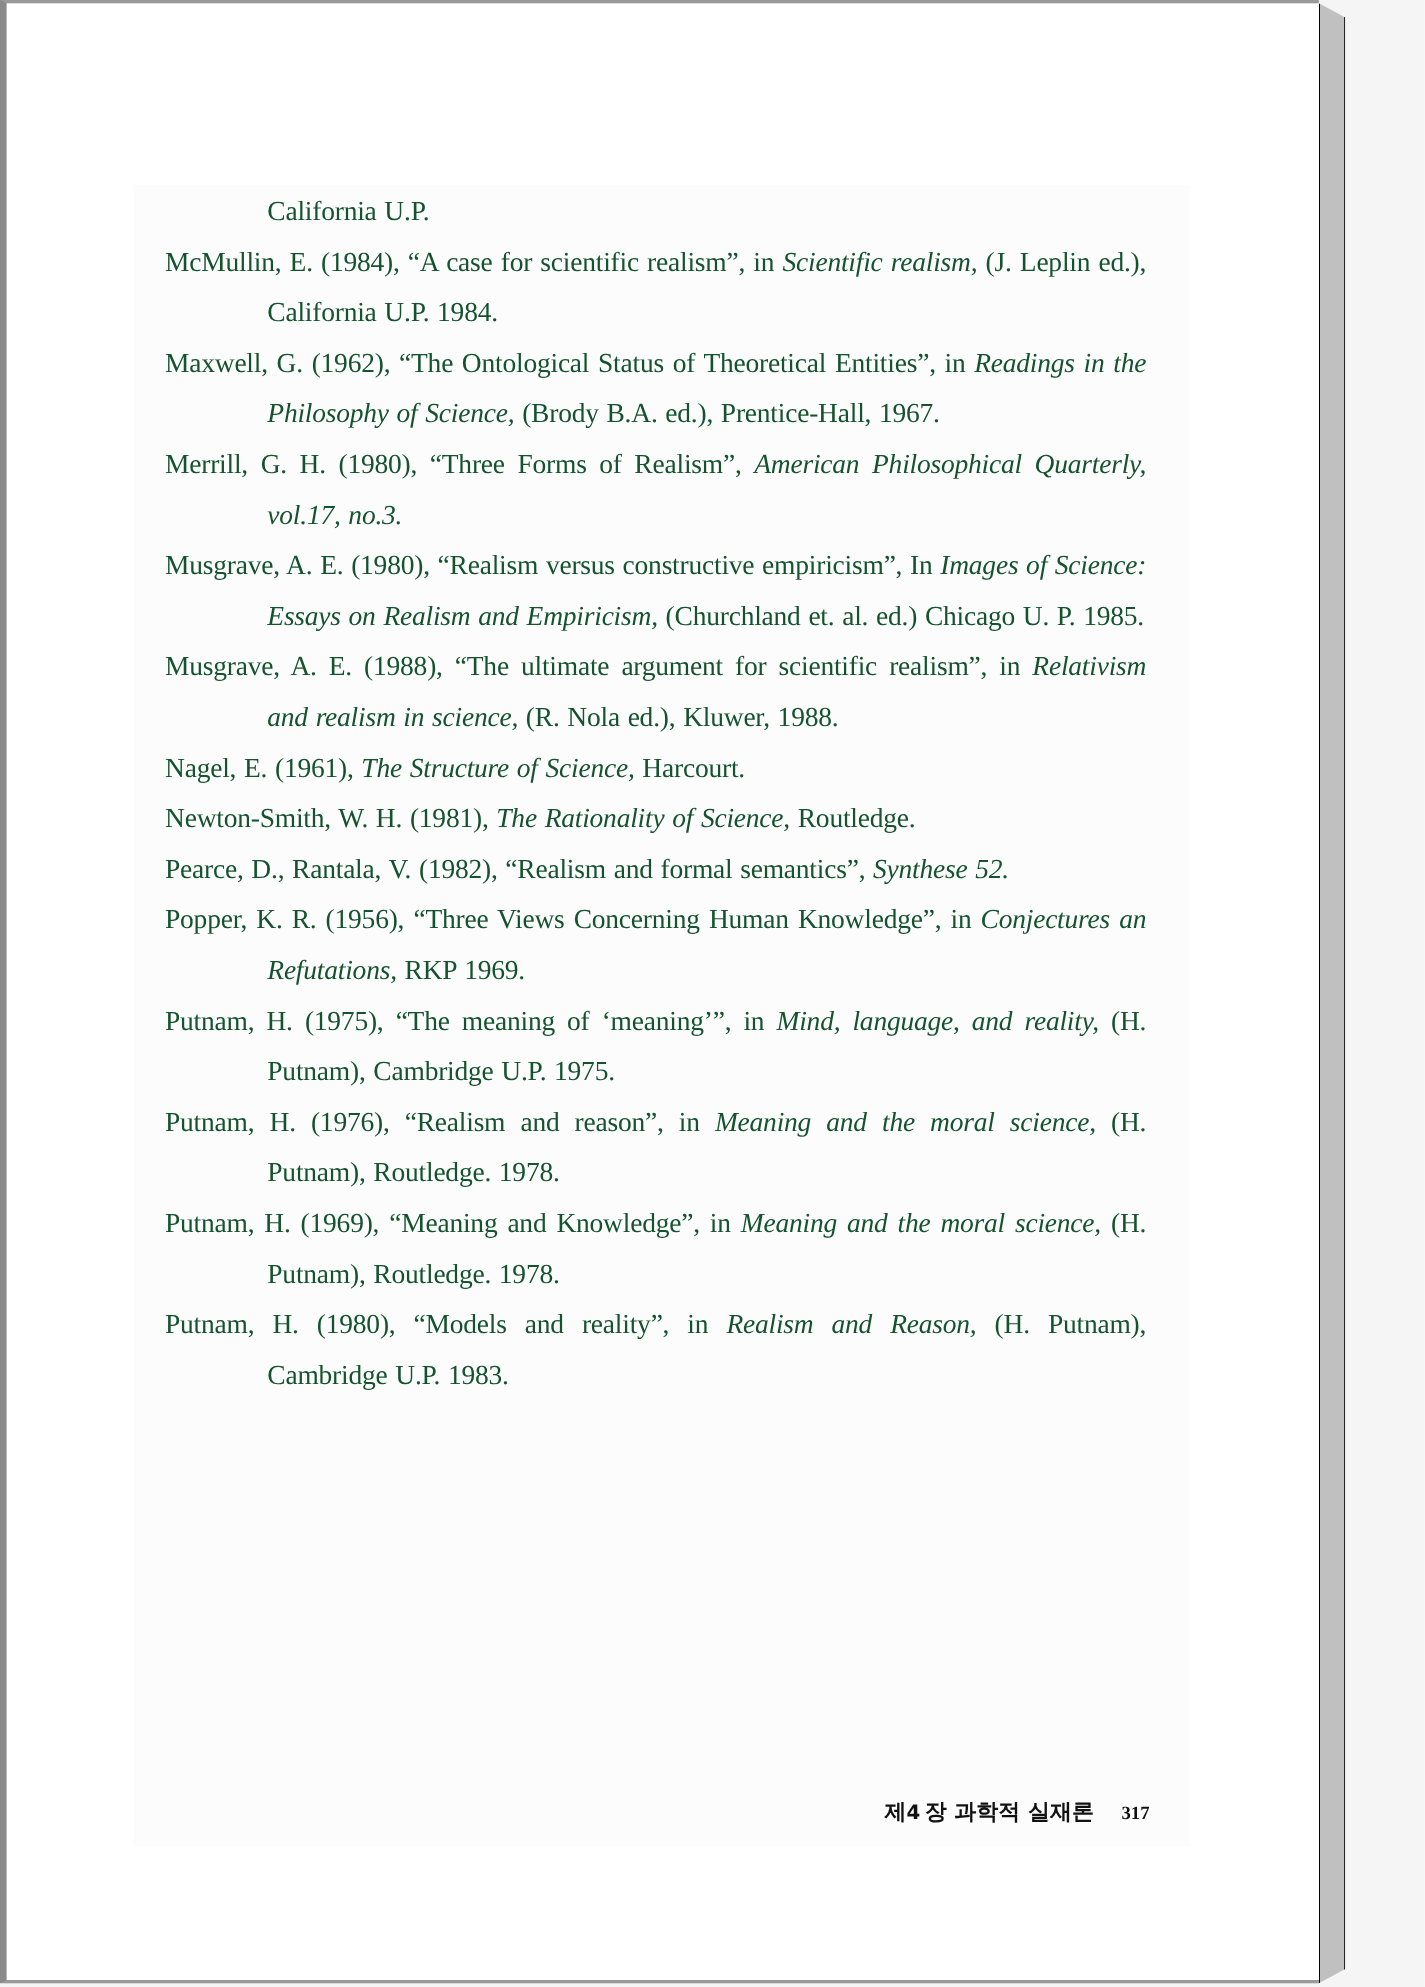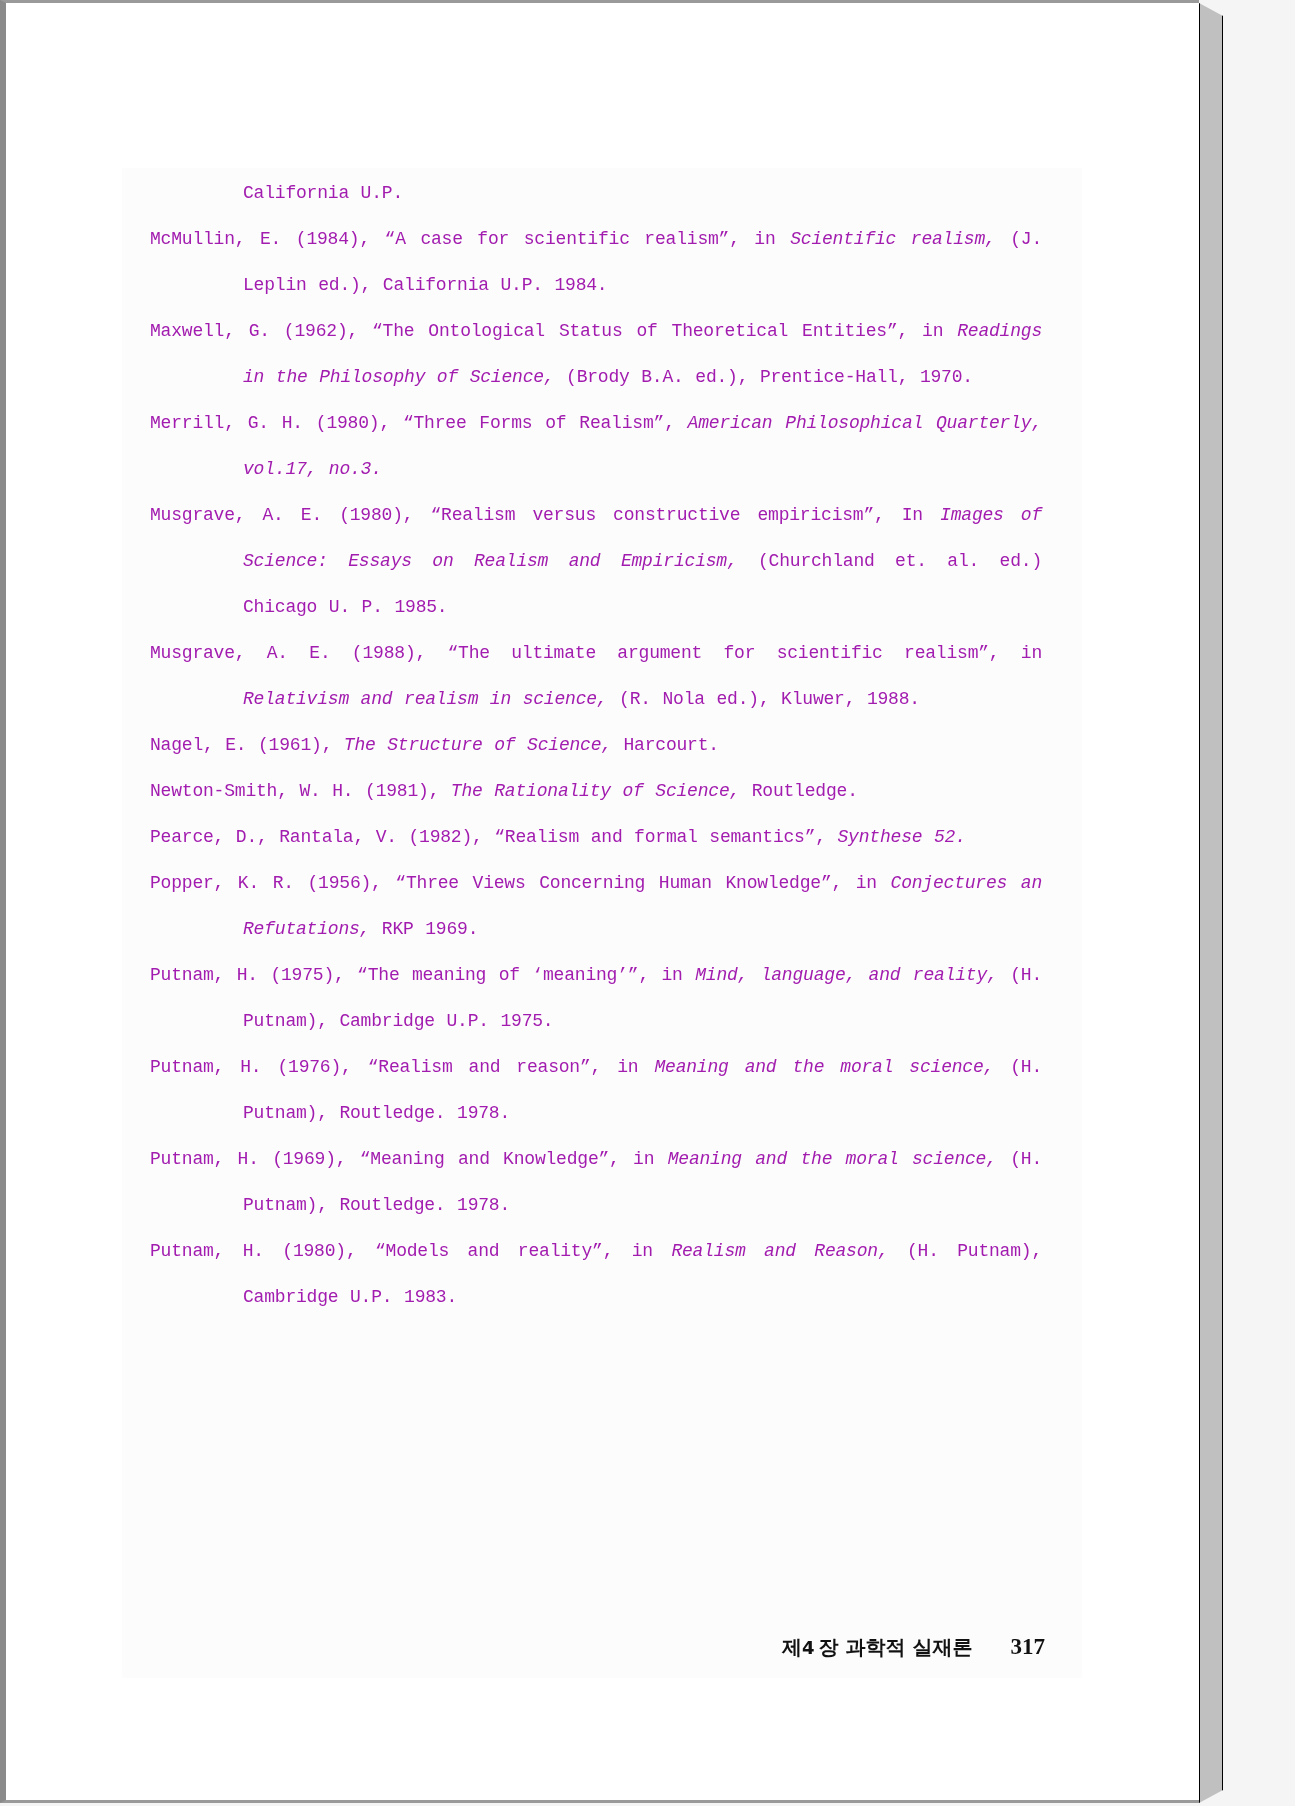--- a/index.html
+++ b/index.html
@@ -46,24 +46,24 @@
       top: 168px;
       width: 960px;
       height: 1510px;
       background: #fcfcfc;
     }
     .text-block {
       position: absolute;
       left: 150px;
       top: 170px;
       width: 892px;
-      font-family: Liberation Mono, monospace;
-      font-size: 18px;
+      font-family: Liberation Serif, serif;
+      font-size: 25px;
       line-height: 46px;
-      color: #a21caf;
+      color: #14532d;
       letter-spacing: -0.2px;
     }
     .entry {
       margin: 0;
       padding-left: 93px;
       text-indent: -93px;
       text-align: justify;
       text-align-last: left;
       word-spacing: 1px;
     }
@@ -81,39 +81,39 @@
       width: 280px;
       text-align: right;
       font-family: "DejaVu Sans", sans-serif;
       font-weight: bold;
       font-size: 20px;
       color: #111;
       white-space: nowrap;
     }
     .footer .pageno {
       font-family: "Liberation Serif", serif;
-      font-size: 23px;
-      margin-left: 31px;
+      font-size: 17px;
+      margin-left: 18px;
     }
     .footer .chapter-num {
       font-size: 18px;
     }
   </style>
 </head>
 <body>
 
 <div class="viewer">
   <div class="page"></div>
   <div class="page-edge"></div>
   <div class="scan-area"></div>
 
   <div class="text-block" id="bibliography">
       <p class="entry cont"><span>California U.P.</span></p>
       <p class="entry"><span>McMullin, E. (1984), “A case for scientific realism”, in </span><i>Scientific realism,</i><span> (J. Leplin ed.), California U.P. 1984.</span></p>
-      <p class="entry"><span>Maxwell, G. (1962), “The Ontological Status of Theoretical Entities”, in </span><i>Readings in the Philosophy of Science,</i><span> (Brody B.A. ed.), Prentice-Hall, 1970.</span></p>
+      <p class="entry"><span>Maxwell, G. (1962), “The Ontological Status of Theoretical Entities”, in </span><i>Readings in the Philosophy of Science,</i><span> (Brody B.A. ed.), Prentice-Hall, 1967.</span></p>
       <p class="entry"><span>Merrill, G. H. (1980), “Three Forms of Realism”, </span><i>American Philosophical Quarterly, vol.17, no.3.</i></p>
       <p class="entry"><span>Musgrave, A. E. (1980), “Realism versus constructive empiricism”, In </span><i>Images of Science: Essays on Realism and Empiricism,</i><span> (Churchland et. al. ed.) Chicago U. P. 1985.</span></p>
       <p class="entry"><span>Musgrave, A. E. (1988), “The ultimate argument for scientific realism”, in </span><i>Relativism and realism in science,</i><span> (R. Nola ed.), Kluwer, 1988.</span></p>
       <p class="entry"><span>Nagel, E. (1961), </span><i>The Structure of Science,</i><span> Harcourt.</span></p>
       <p class="entry"><span>Newton-Smith, W. H. (1981), </span><i>The Rationality of Science,</i><span> Routledge.</span></p>
       <p class="entry"><span>Pearce, D., Rantala, V. (1982), “Realism and formal semantics”, </span><i>Synthese 52.</i></p>
       <p class="entry"><span>Popper, K. R. (1956), “Three Views Concerning Human Knowledge”, in </span><i>Conjectures an Refutations,</i><span> RKP 1969.</span></p>
       <p class="entry"><span>Putnam, H. (1975), “The meaning of ‘meaning’”, in </span><i>Mind, language, and reality,</i><span> (H. Putnam), Cambridge U.P. 1975.</span></p>
       <p class="entry"><span>Putnam, H. (1976), “Realism and reason”, in </span><i>Meaning and the moral science,</i><span> (H. Putnam), Routledge. 1978.</span></p>
       <p class="entry"><span>Putnam, H. (1969), “Meaning and Knowledge”, in </span><i>Meaning and the moral science,</i><span> (H. Putnam), Routledge. 1978.</span></p>

